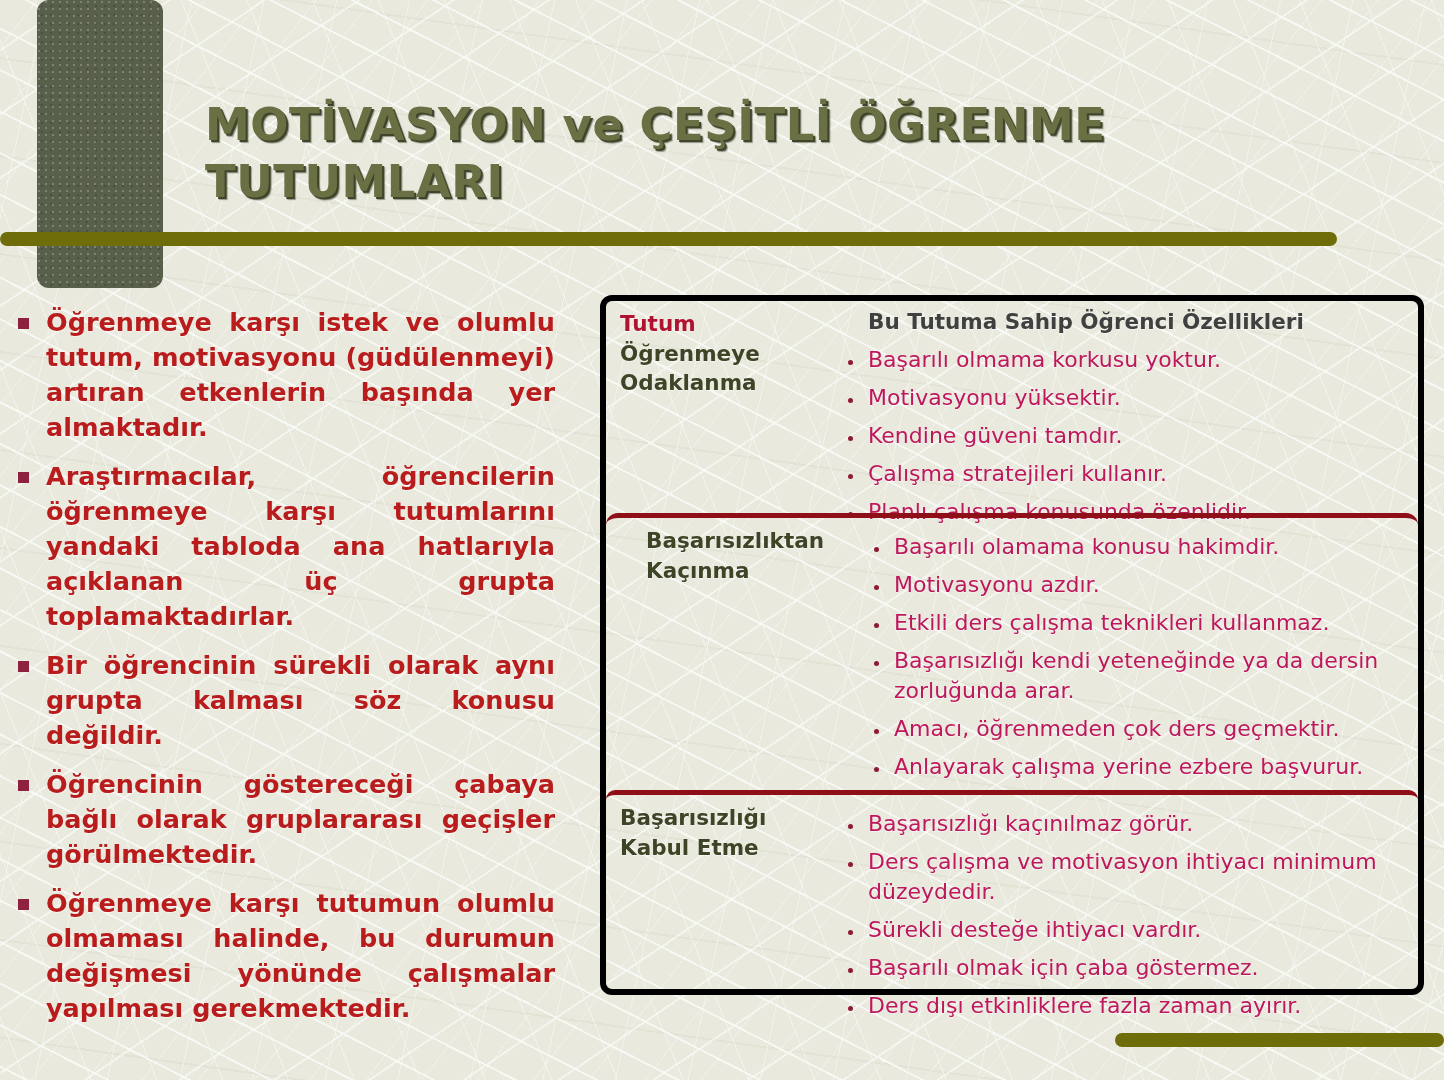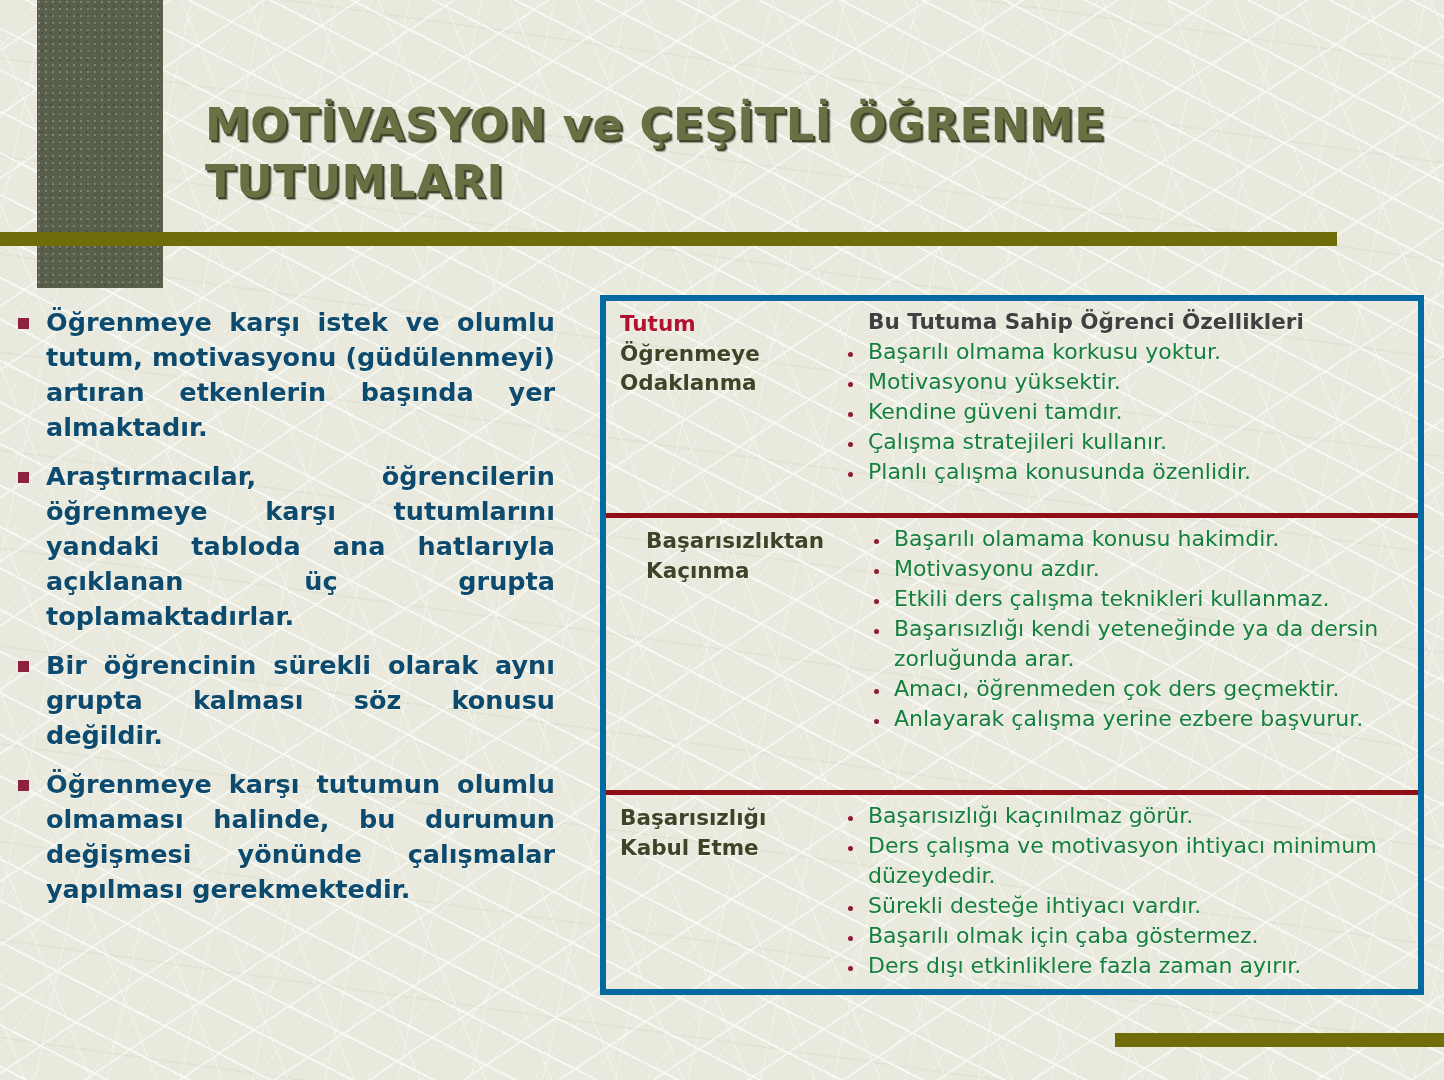--- a/index.html
+++ b/index.html
@@ -1,15 +1,15 @@
 <!DOCTYPE html>
 <html><head>
 <meta charset="utf-8">
 <style>
-  * { margin:0; padding:0; box-sizing:border-box; }
+  * { margin:0; padding:0; box-sizing:border-box;border-radius:12px; }
 
   html,body {
     width:1444px; height:1080px;
     overflow:hidden;
     background:#e9e9dd;
     font-family:"DejaVu Sans", sans-serif;
   }
 
   
   #slide {
@@ -64,42 +64,42 @@
   }
 
   
   #bullets {
     position:absolute; left:10px; top:305px; width:545px;
   }
   .blt {
     position:relative;
     padding-left:36px;
     margin-bottom:14px;
-    color:#0c4a6e;
+    color:#b91c1c;
     font-family:"DejaVu Sans", sans-serif;
     font-weight:bold;
     font-size:25.5px;
     line-height:35px;
     text-align:justify;
     text-shadow:0 1px 0 rgba(255,255,255,.55);
   }
   .blt::before {
     content:"";
     position:absolute;
     left:8px; top:13px;
     width:11px; height:11px;
     background:#8e2040;
   }
 
   
   #table {
     position:absolute;
     left:600px; top:295px;
     width:824px; height:700px;
-    border:6px solid #0369a1;
+    border:6px solid #000000;
     background:transparent;
   }
   .section {
     position:relative;
     padding:6px 8px 8px 14px;
     display:flex;
   }
   .section + .section { border-top:5px solid #8e0f18; }
 
   .sec-label {
@@ -126,25 +126,26 @@
     font-weight:bold;
     font-size:21.5px;
     line-height:29.5px;
     margin-bottom:0;
     padding-left:26px;
     text-shadow:0 1px 0 rgba(255,255,255,.5);
   }
   .item {
     position:relative;
     padding-left:26px;
-    color:#15803d;
+    color:#be185d;
     font-family:"DejaVu Sans", sans-serif;
     font-size:22px;
     line-height:30px;
     text-shadow:0 1px 0 rgba(255,255,255,.5);
+    margin-top:8px;
   }
   .item::before {
     content:"";
     position:absolute;
     left:6px; top:15px;
     width:5px; height:5px;
     background:#8e1a33;
     border-radius:50%;
   }
 
@@ -162,20 +163,21 @@
   <div id="left-block"></div>
   <div id="title-rule"></div>
   <div id="bottom-rule"></div>
 
   <div id="title">MOTİVASYON ve ÇEŞİTLİ ÖĞRENME TUTUMLARI</div>
 
   <div id="bullets">
     <div class="blt">Öğrenmeye karşı istek ve olumlu tutum, motivasyonu (güdülenmeyi) artıran etkenlerin başında yer almaktadır.</div>
     <div class="blt">Araştırmacılar, öğrencilerin öğrenmeye karşı tutumlarını yandaki tabloda ana hatlarıyla açıklanan üç grupta toplamaktadırlar.</div>
     <div class="blt">Bir öğrencinin sürekli olarak aynı grupta kalması söz konusu değildir.</div>
+    <div class="blt">Öğrencinin göstereceği çabaya bağlı olarak gruplararası geçişler görülmektedir.</div>
     <div class="blt">Öğrenmeye karşı tutumun olumlu olmaması halinde, bu durumun değişmesi yönünde çalışmalar yapılması gerekmektedir.</div>
   </div>
 
   <div id="table">
 
     <div class="section" id="sec-1">
       <div class="sec-label">
         <span class="hdr">Tutum</span>
         <span>Öğrenmeye Odaklanma</span>
       </div>

